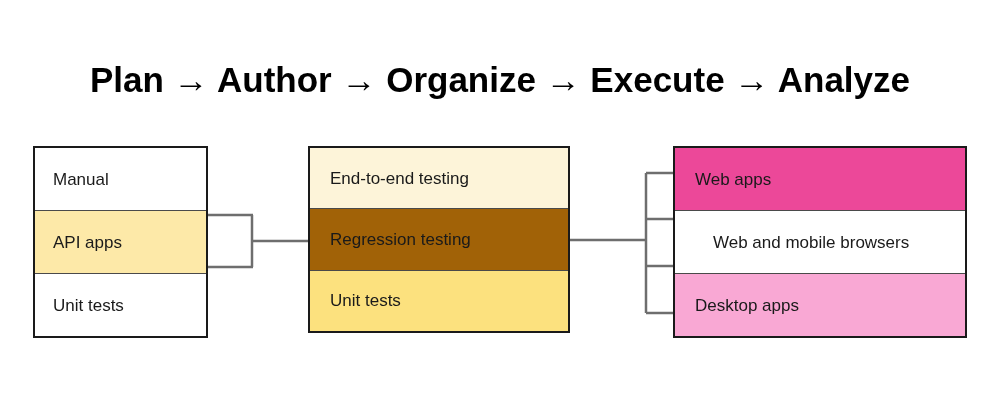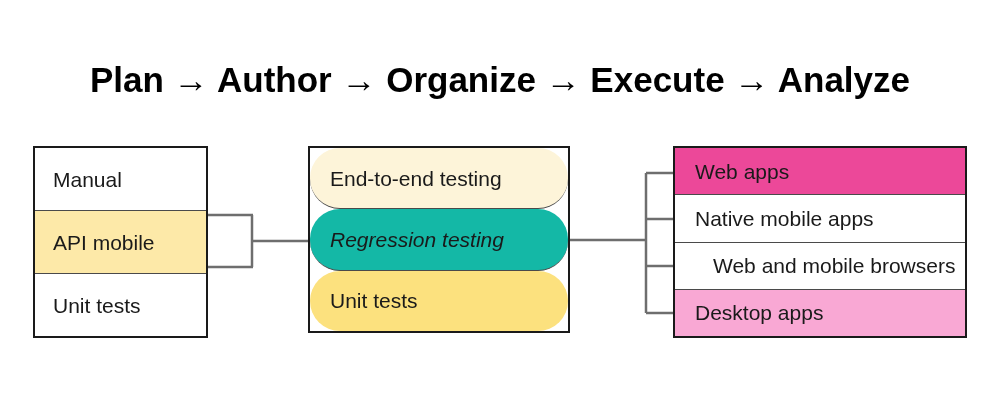--- a/index.html
+++ b/index.html
@@ -42,36 +42,36 @@
     display: flex;
     flex-direction: column;
     overflow: hidden;
   }
   .stack .cell {
     box-sizing: border-box;
     flex: 1 1 0;
     display: flex;
     align-items: center;
     padding-left: 18px;
-    font-size: 21px;
+    font-size: 17px;
     color: #1a1a1a;
     border-bottom: 1.5px solid #4a4a4a;
     background: #ffffff;
     line-height: 1;
   }
   .stack .cell:last-child {
     border-bottom: none;
   }
 
   
   #col-left   { left: 33px;  top: 146px; width: 175px; height: 192px; }
   #col-middle { left: 308px; top: 146px; width: 262px; height: 187px; }
   #col-right  { left: 673px; top: 146px; width: 294px; height: 192px; }
 
-  #col-middle .cell { padding-left: 20px; border-radius: 30px; }
+  #col-middle .cell { padding-left: 20px; }
   #col-right  .cell { padding-left: 20px; }
 
   
   .conn {
     position: absolute;
     pointer-events: none;
   }
   .conn svg { display: block; }
 </style>
 </head>
@@ -106,45 +106,42 @@
       <path d="M76,95  L104,95" stroke="#6e6e6e" stroke-width="2.5" fill="none"></path>
       <path d="M76,142 L104,142" stroke="#6e6e6e" stroke-width="2.5" fill="none"></path>
     </svg>
   </div>
 
   <div id="col-left" class="stack">
     <div class="cell" style="background: rgb(255, 255, 255);">
       <span>Manual</span>
     </div>
     <div class="cell" style="background: rgb(253, 233, 168);">
-      <span>API mobile</span>
+      <span>API apps</span>
     </div>
     <div class="cell" style="background: rgb(255, 255, 255);">
       <span>Unit tests</span>
     </div>
   </div>
 
   <div id="col-middle" class="stack">
     <div class="cell" style="background: rgb(253, 244, 217);">
       <span>End-to-end testing</span>
     </div>
-    <div class="cell" style="background: #14b8a6; font-style: italic;">
+    <div class="cell" style="background: #a16207;">
       <span>Regression testing</span>
     </div>
     <div class="cell" style="background: rgb(252, 225, 126);">
       <span>Unit tests</span>
     </div>
   </div>
 
   <div id="col-right" class="stack">
     <div class="cell" style="background: #ec4899;">
       <span>Web apps</span>
-    </div>
-    <div class="cell" style="background: rgb(255, 255, 255);">
-      <span>Native mobile apps</span>
     </div>
     <div class="cell" style="background: rgb(255, 255, 255); padding-left: 38px;">
       <span>Web and mobile browsers</span>
     </div>
     <div class="cell" style="background: #f9a8d4;">
       <span>Desktop apps</span>
     </div>
   </div>
 
 </div>

